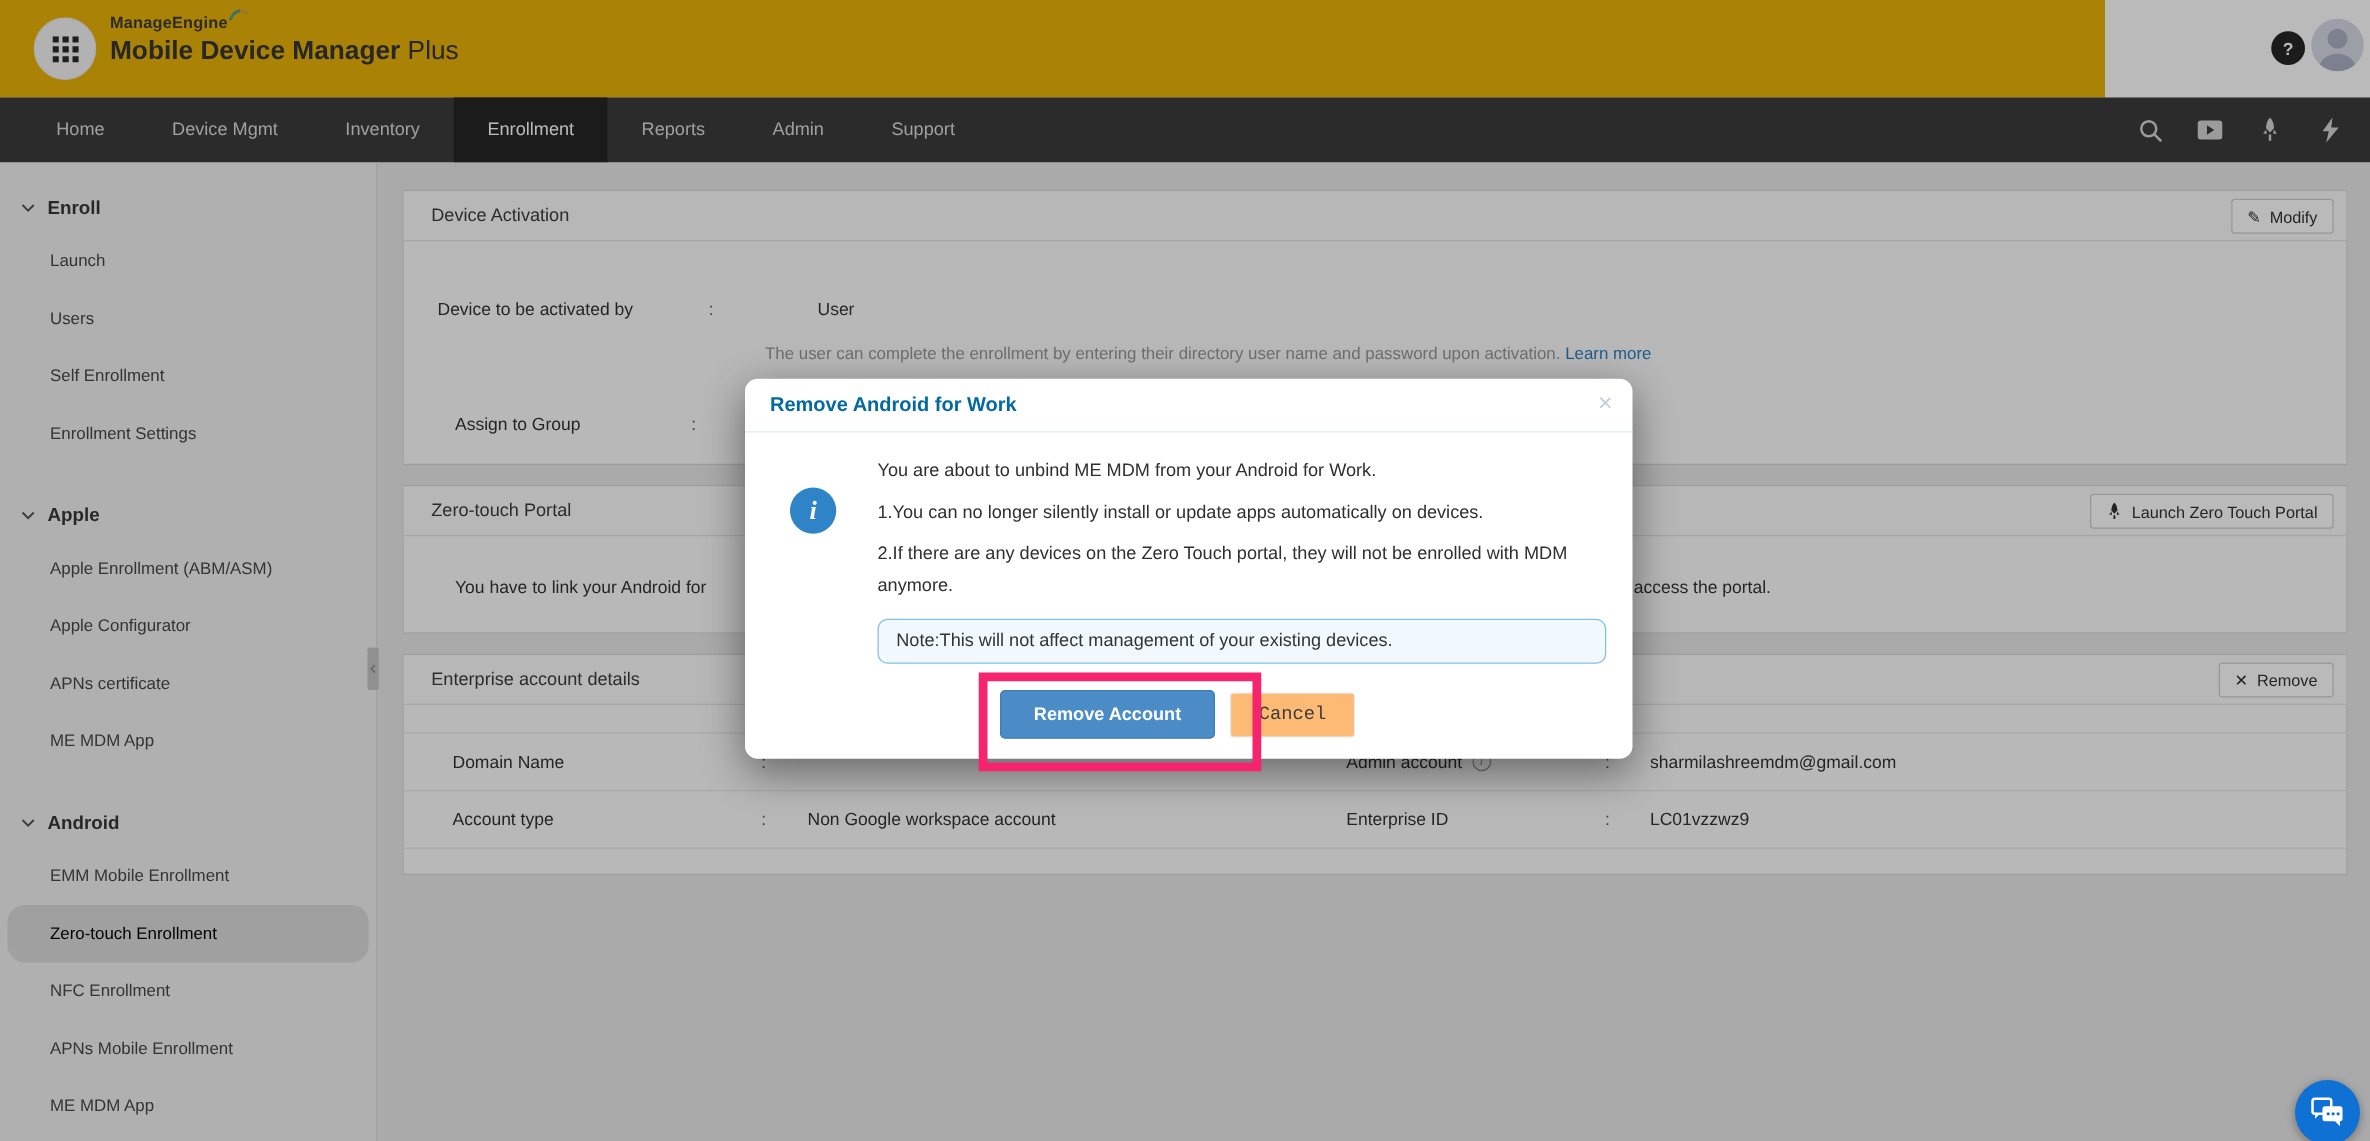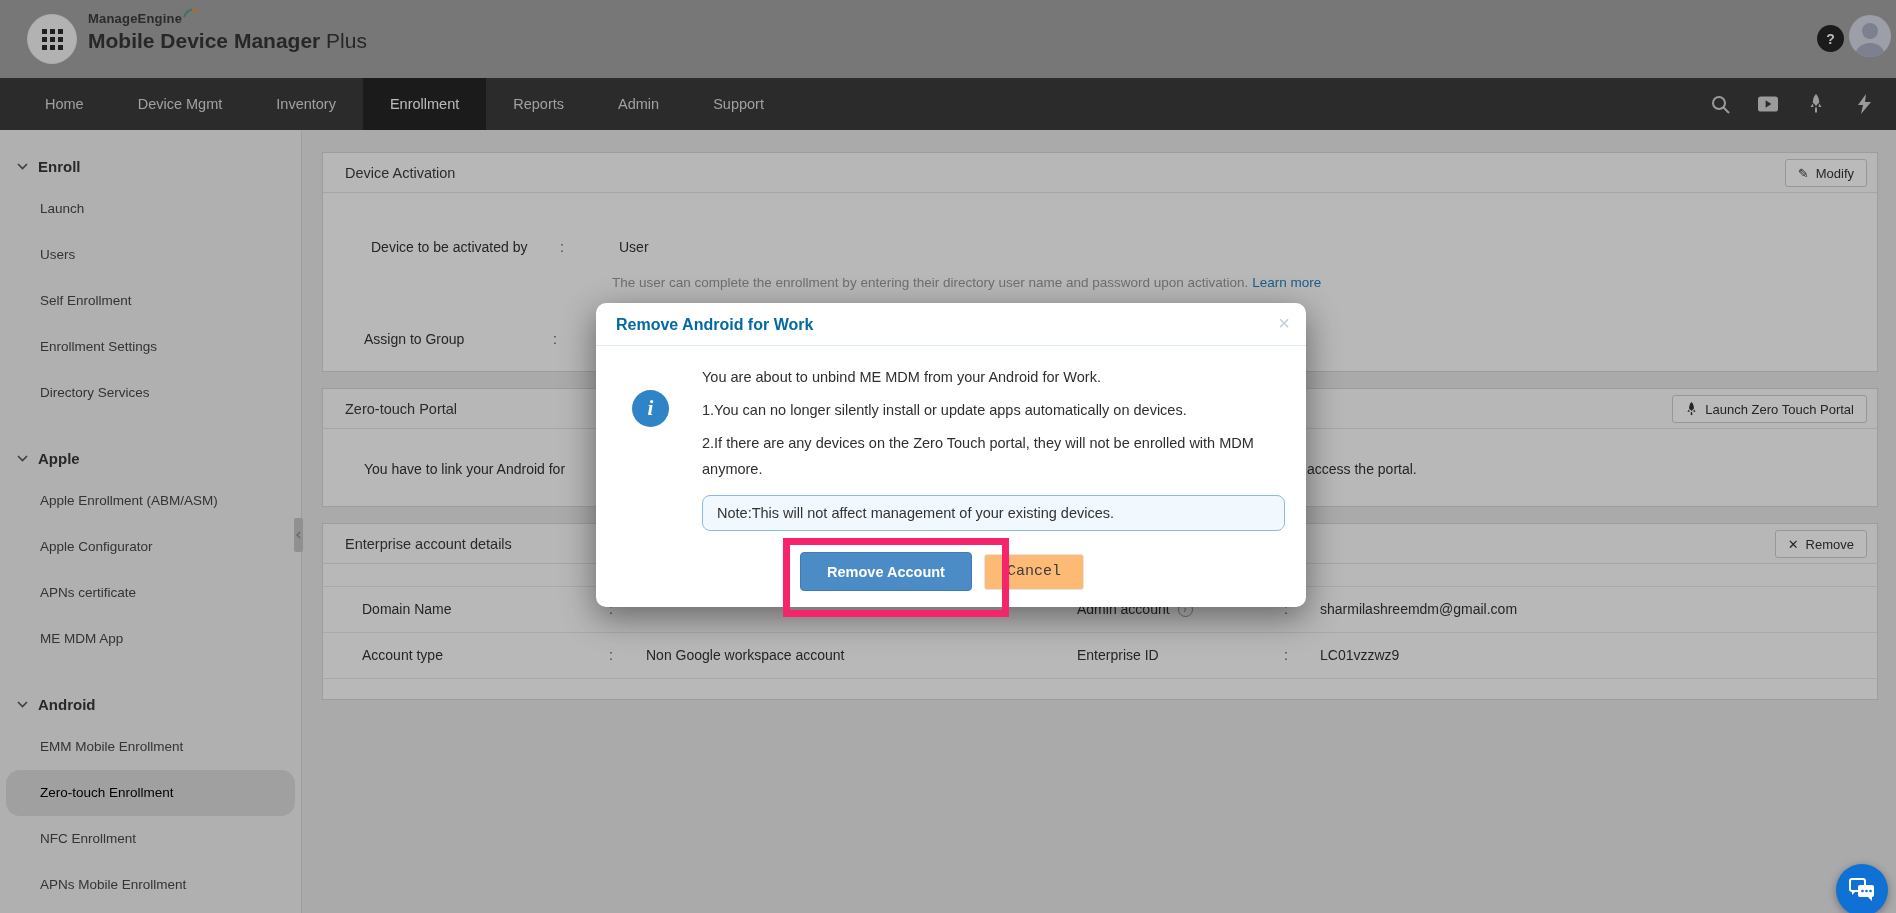--- a/index.html
+++ b/index.html
@@ -1,21 +1,21 @@
 <!DOCTYPE html>
 <html><head>
 <meta charset="utf-8">
 <style>
   * { box-sizing: border-box; margin: 0; padding: 0; }
   html,body { width:1896px; height:913px; overflow:hidden; background:#fff;
     font-family:"Liberation Sans", sans-serif; }
   .stage { position:absolute; inset:0; width:1896px; height:913px; }
 
   
-  .topbar { position:absolute; left:0; top:0; width:1896px; height:78px; background:#a3a3a3; }
+  .topbar { position:absolute; left:0; top:0; width:1684px; height:78px; background:#eab308; }
   .waffle-btn { position:absolute; left:27px; top:14px; width:50px; height:50px; border-radius:50%;
     background:#f4f4f4; display:flex; align-items:center; justify-content:center; border:1px solid #ececec; cursor:pointer; }
   .brand { position:absolute; left:88px; top:9px; }
   .brand-small { font-size:13px; font-weight:700; color:#3c3c3c; letter-spacing:.2px; }
   .swoosh { position:relative; top:-4px; left:1px; }
   .product { font-size:21px; color:#363636; margin-top:2px; }
   .product b { font-weight:700; }
   .product span.lite { font-weight:400; }
   .help-btn { position:absolute; left:1817px; top:25px; width:27px; height:27px; border-radius:50%;
     background:#262626; color:#fff; font-size:14px; font-weight:700; display:flex; align-items:center; justify-content:center; cursor:pointer; }
@@ -178,21 +178,20 @@
     <div class="grp-h">
       <svg width="11" height="7" viewBox="0 0 11 7">
           <path d="M1 1l4.5 4.5L10 1" stroke="#555" stroke-width="1.6" fill="none"></path>
         </svg>
       <span>Enroll</span>
     </div>
     <div class="itm">Launch</div>
     <div class="itm">Users</div>
     <div class="itm">Self Enrollment</div>
     <div class="itm">Enrollment Settings</div>
-    <div class="itm">Directory Services</div>
 
     <div class="grp-h spaced">
       <svg width="11" height="7" viewBox="0 0 11 7">
           <path d="M1 1l4.5 4.5L10 1" stroke="#555" stroke-width="1.6" fill="none"></path>
         </svg>
       <span>Apple</span>
     </div>
     <div class="itm">Apple Enrollment (ABM/ASM)</div>
     <div class="itm">Apple Configurator</div>
     <div class="itm">APNs certificate</div>
@@ -219,21 +218,21 @@
   <div class="content">
 
     <div class="panel p1">
       <div class="panel-h">
         <span>Device Activation</span>
         <div class="panel-btn">
           <span>✎</span>
           <span>Modify</span>
         </div>
       </div>
-      <div class="fieldrow" style="left:48px; top:86px;">
+      <div class="fieldrow" style="left:27px; top:86px;gap:28px;">
         <span class="lbl">Device to be activated by</span>
         <span class="col">:</span>
         <span>User</span>
       </div>
       <div class="desc">
         <span>The user can complete the enrollment by entering their directory user name and password upon activation.</span>
         <a>Learn more</a>
       </div>
       <div class="fieldrow" style="left:41px; top:178px;">
         <span class="lbl">Assign to Group</span>

